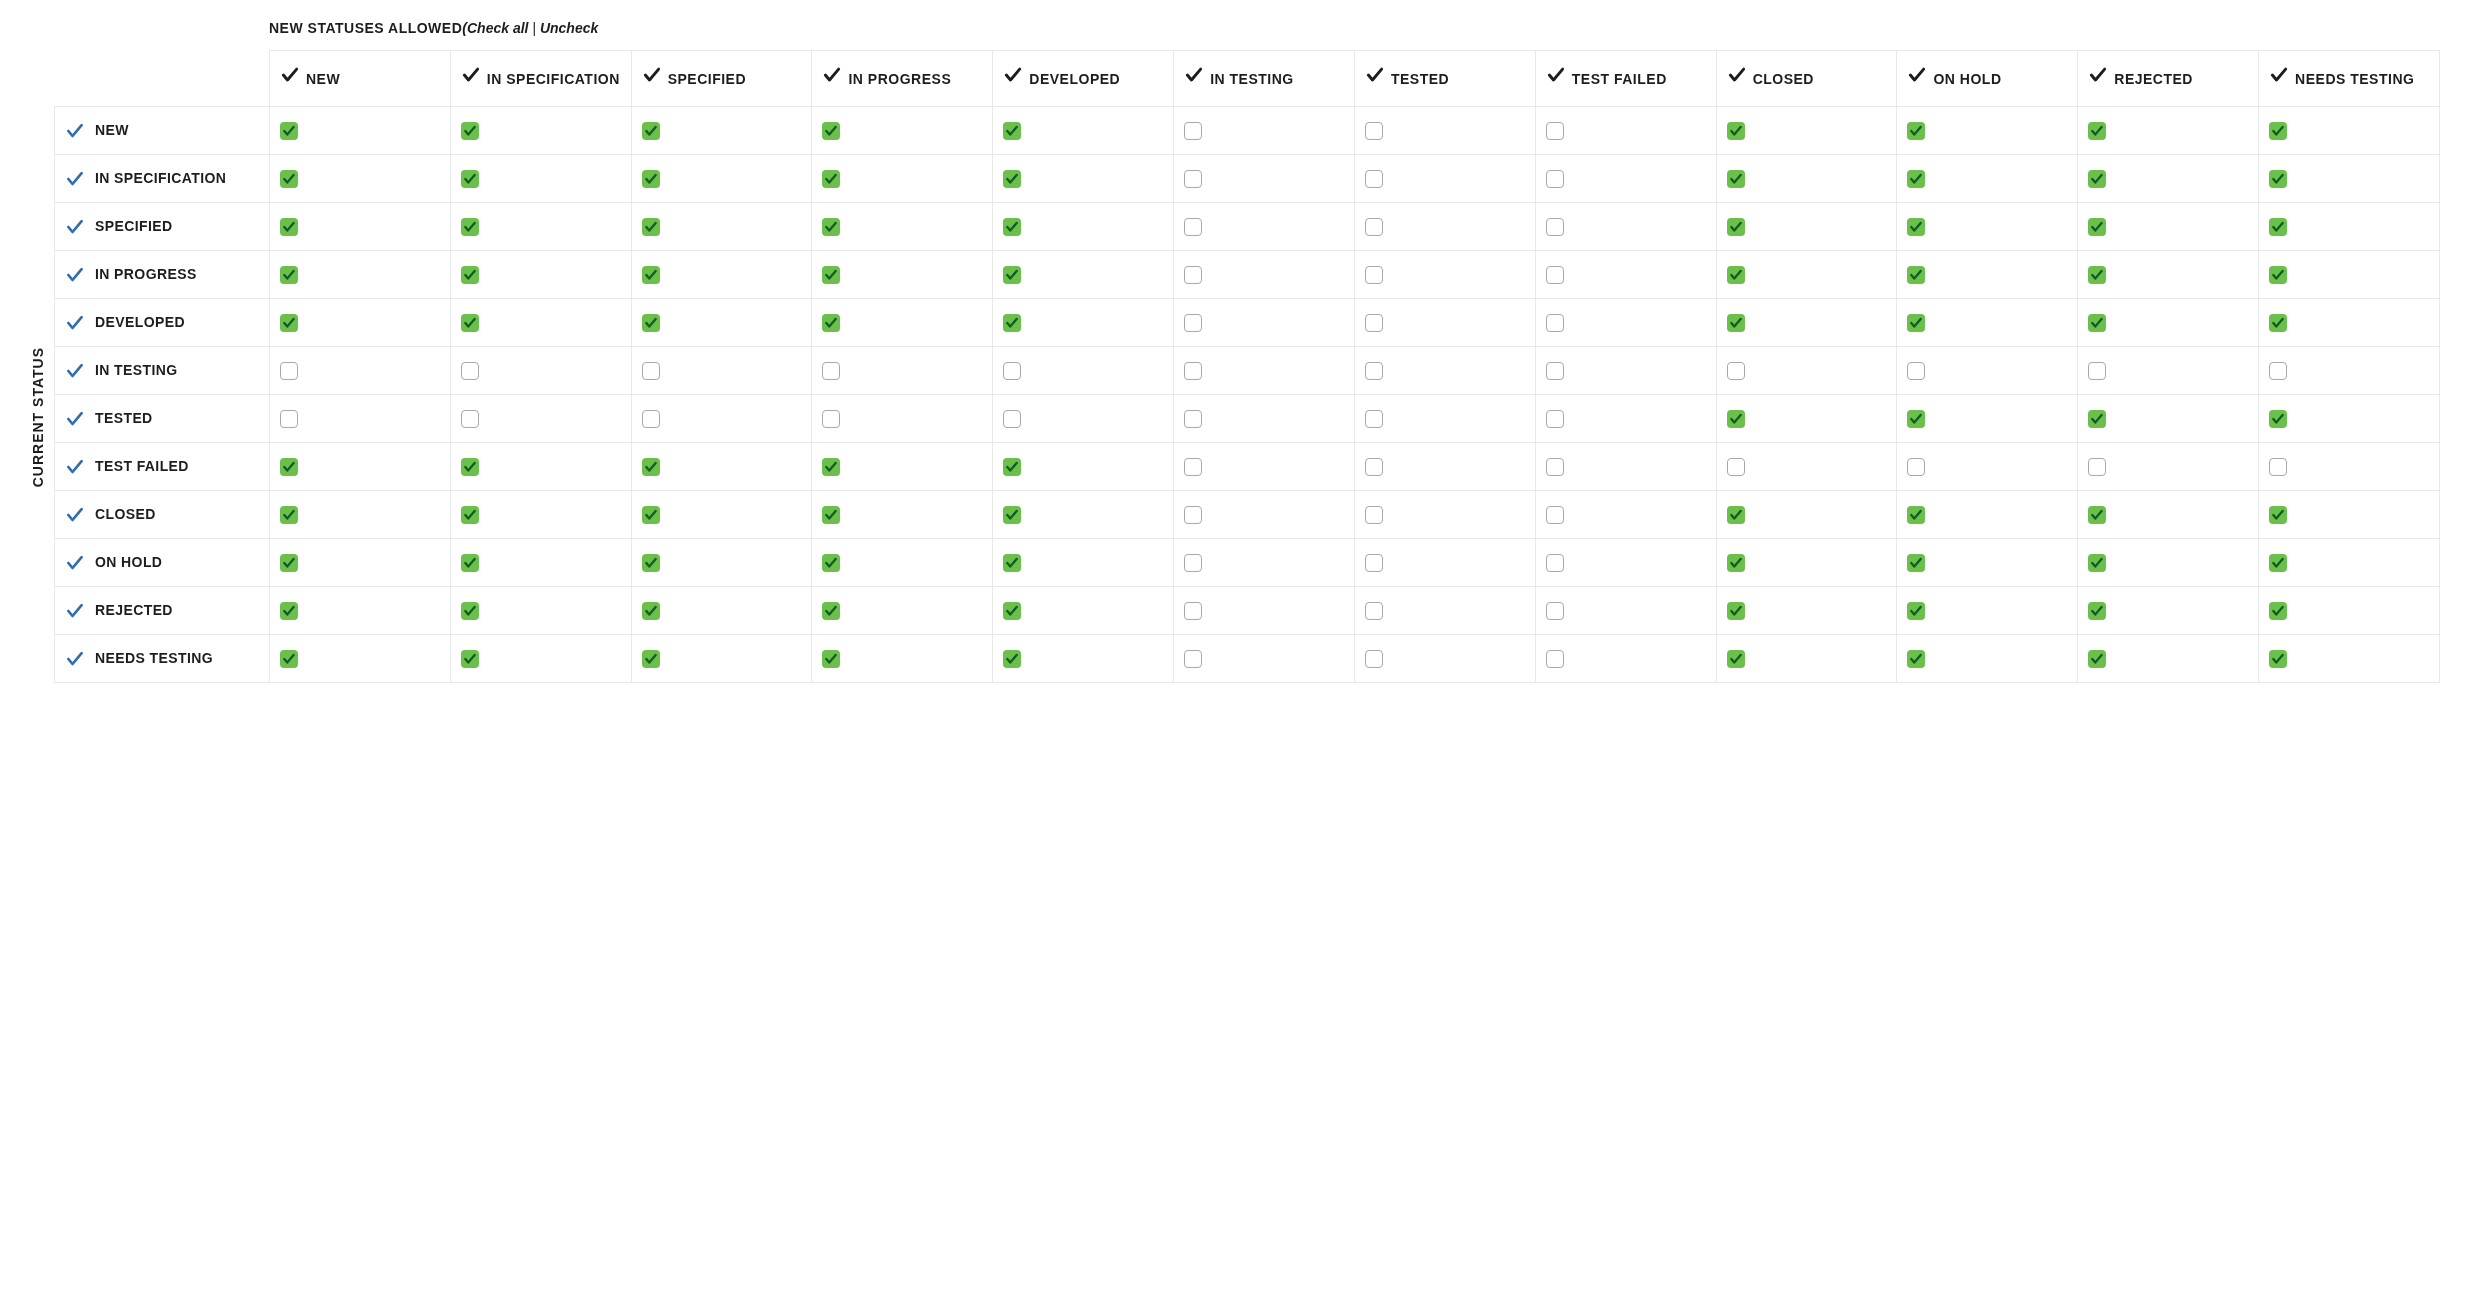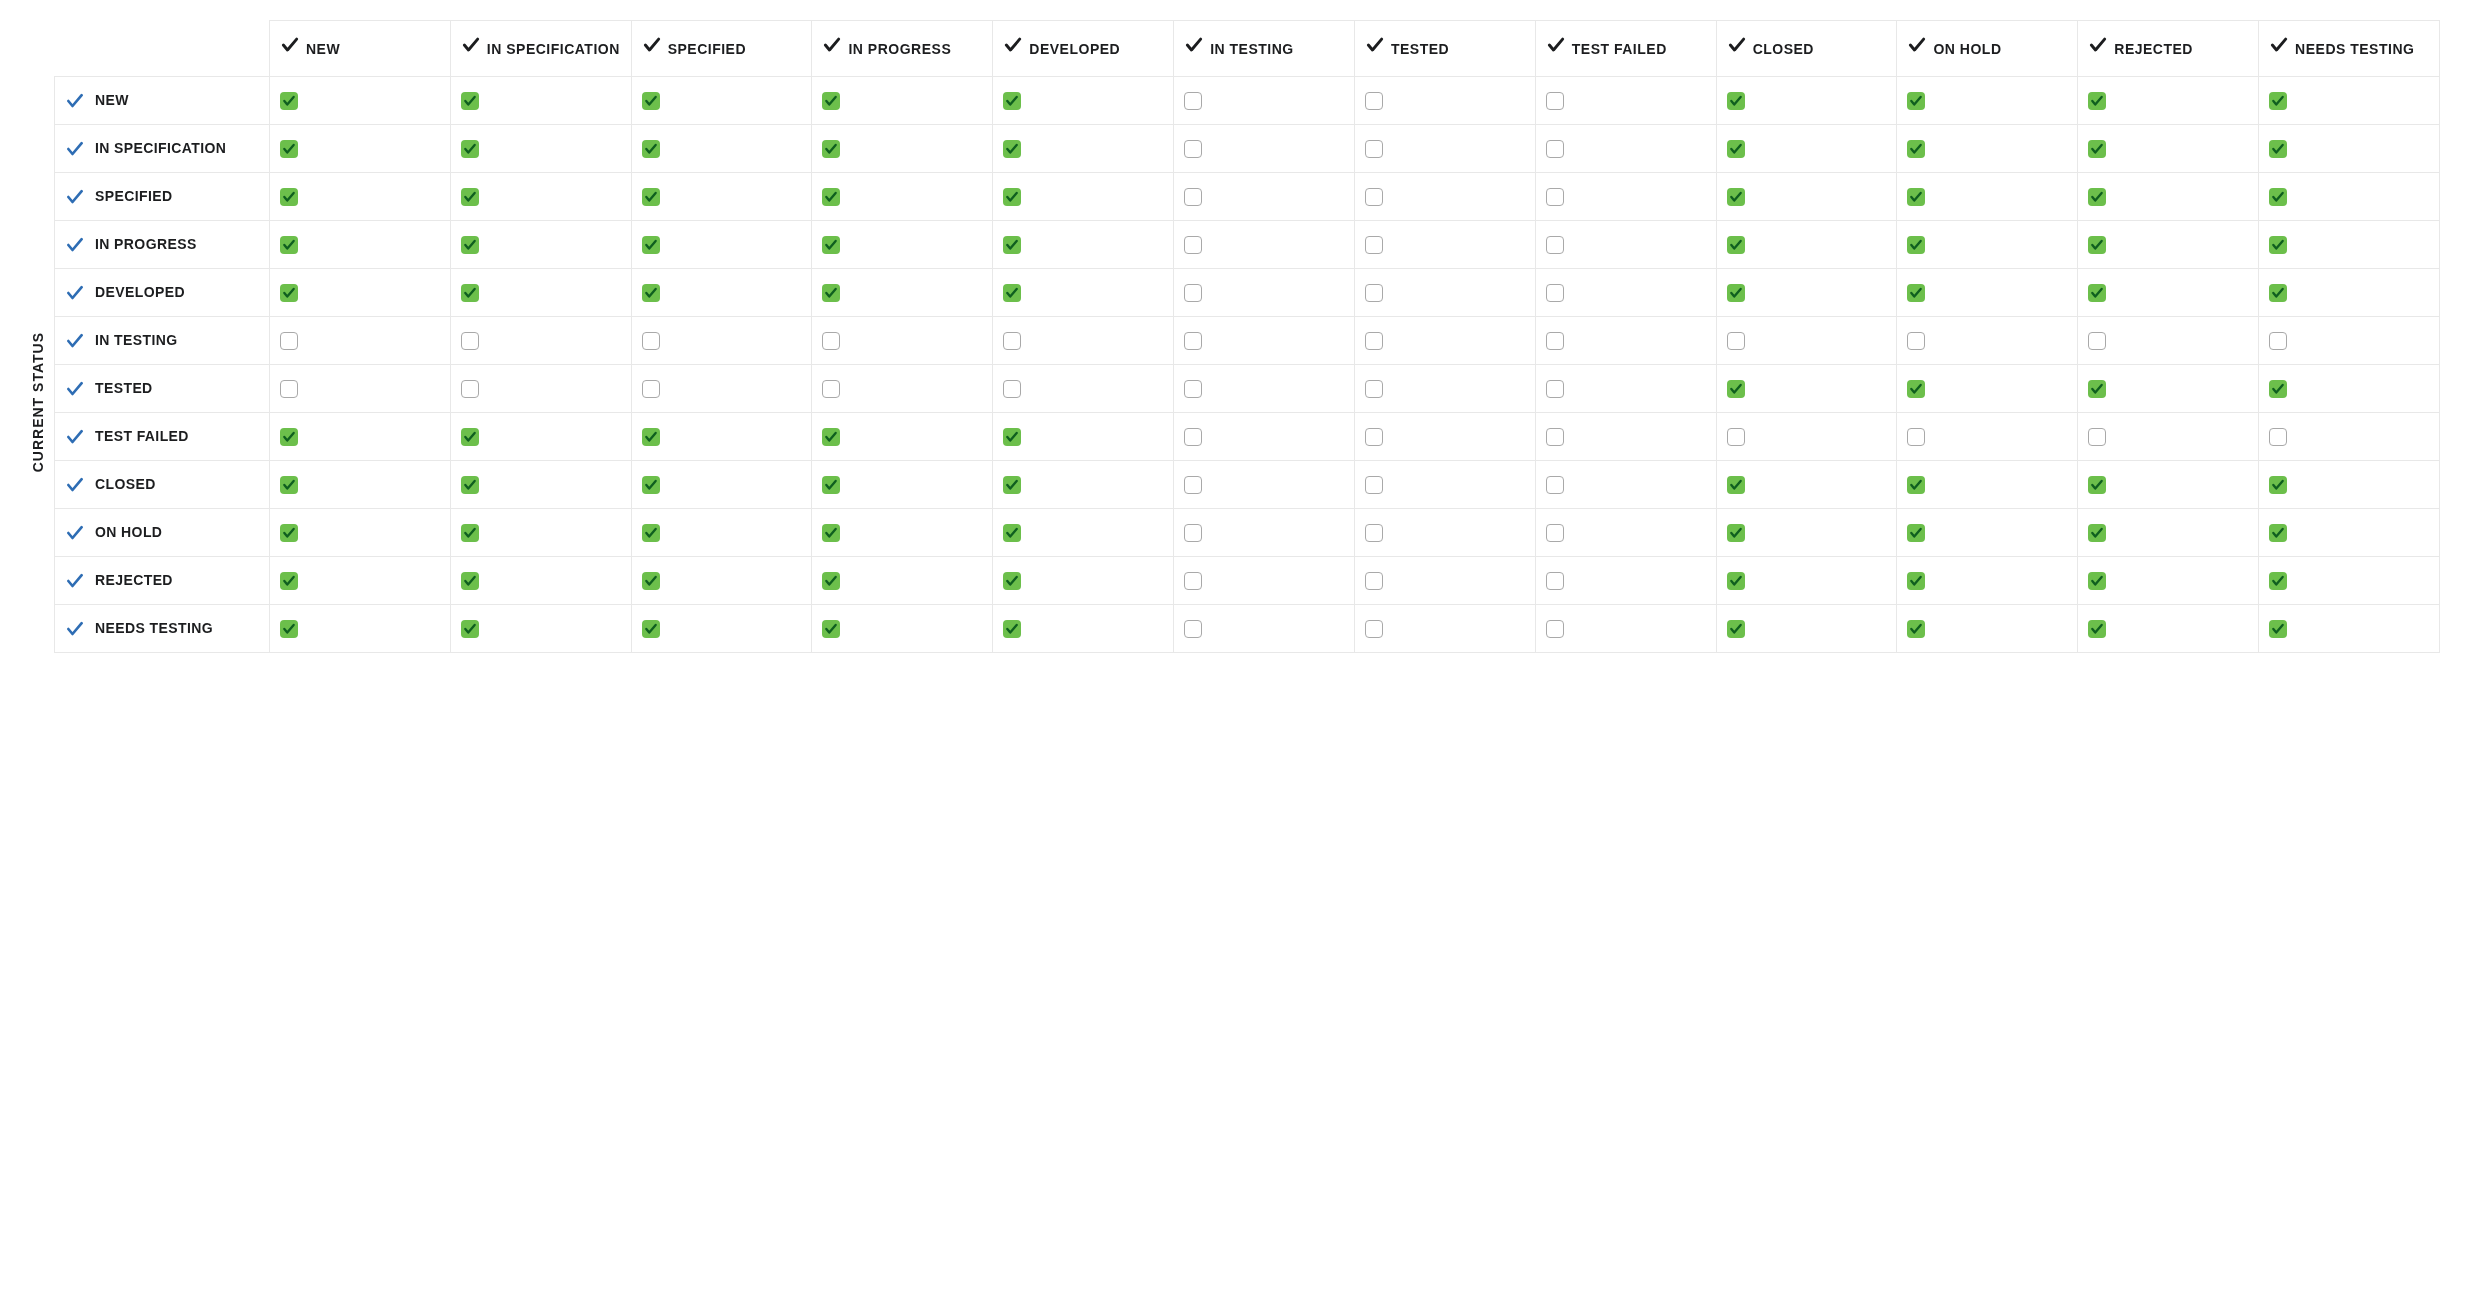--- a/index.html
+++ b/index.html
@@ -109,20 +109,23 @@
     position: absolute;
     top: 2px; left: 2px;
   }
 </style>
 </head>
 <body>
 
 <div class="outer">
   <div class="vlabel">CURRENT STATUS</div>
   <div class="main">
+    <div class="top-header">
+      <span class="title">NEW STATUSES ALLOWED</span><span class="paren">(</span><span class="links"><a href="#" style="color:inherit;text-decoration:none;font-weight:600">Check all</a><span> | </span><a href="#" style="color:inherit;text-decoration:none;font-weight:600">Uncheck</a></span>
+    </div>
 
     <table>
       <thead>
         <tr id="col-header-row">
           <th class="rowhdr-spacer"></th>
         <th class="colhdr"><span class="hdr-check"><svg width="20" height="20" viewBox="0 0 24 24" fill="none" stroke="#1c1d1f" stroke-width="3.5" stroke-linecap="round" stroke-linejoin="round">
                   <polyline points="4 12 9 18 20 5"></polyline>
                 </svg></span><span>NEW</span></th>
             <th class="colhdr"><span class="hdr-check"><svg width="20" height="20" viewBox="0 0 24 24" fill="none" stroke="#1c1d1f" stroke-width="3.5" stroke-linecap="round" stroke-linejoin="round">
                   <polyline points="4 12 9 18 20 5"></polyline>

